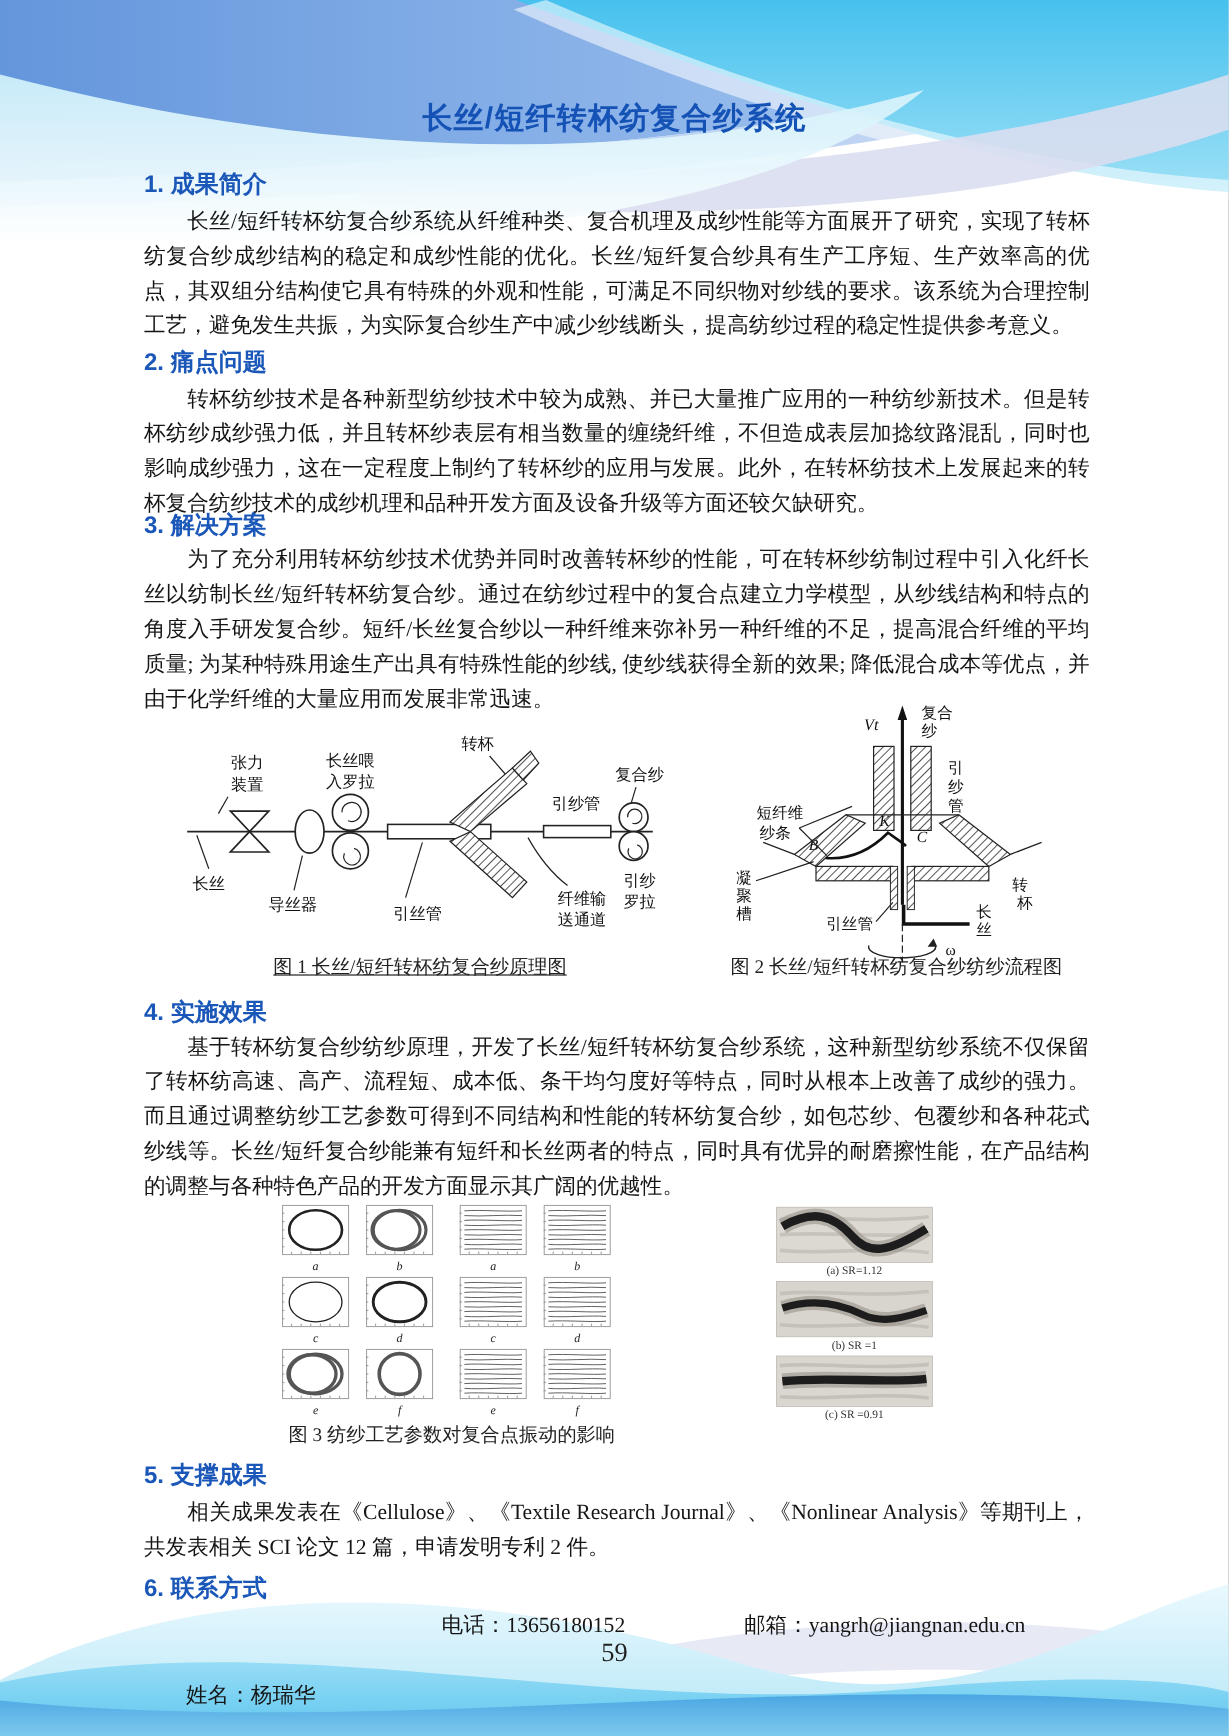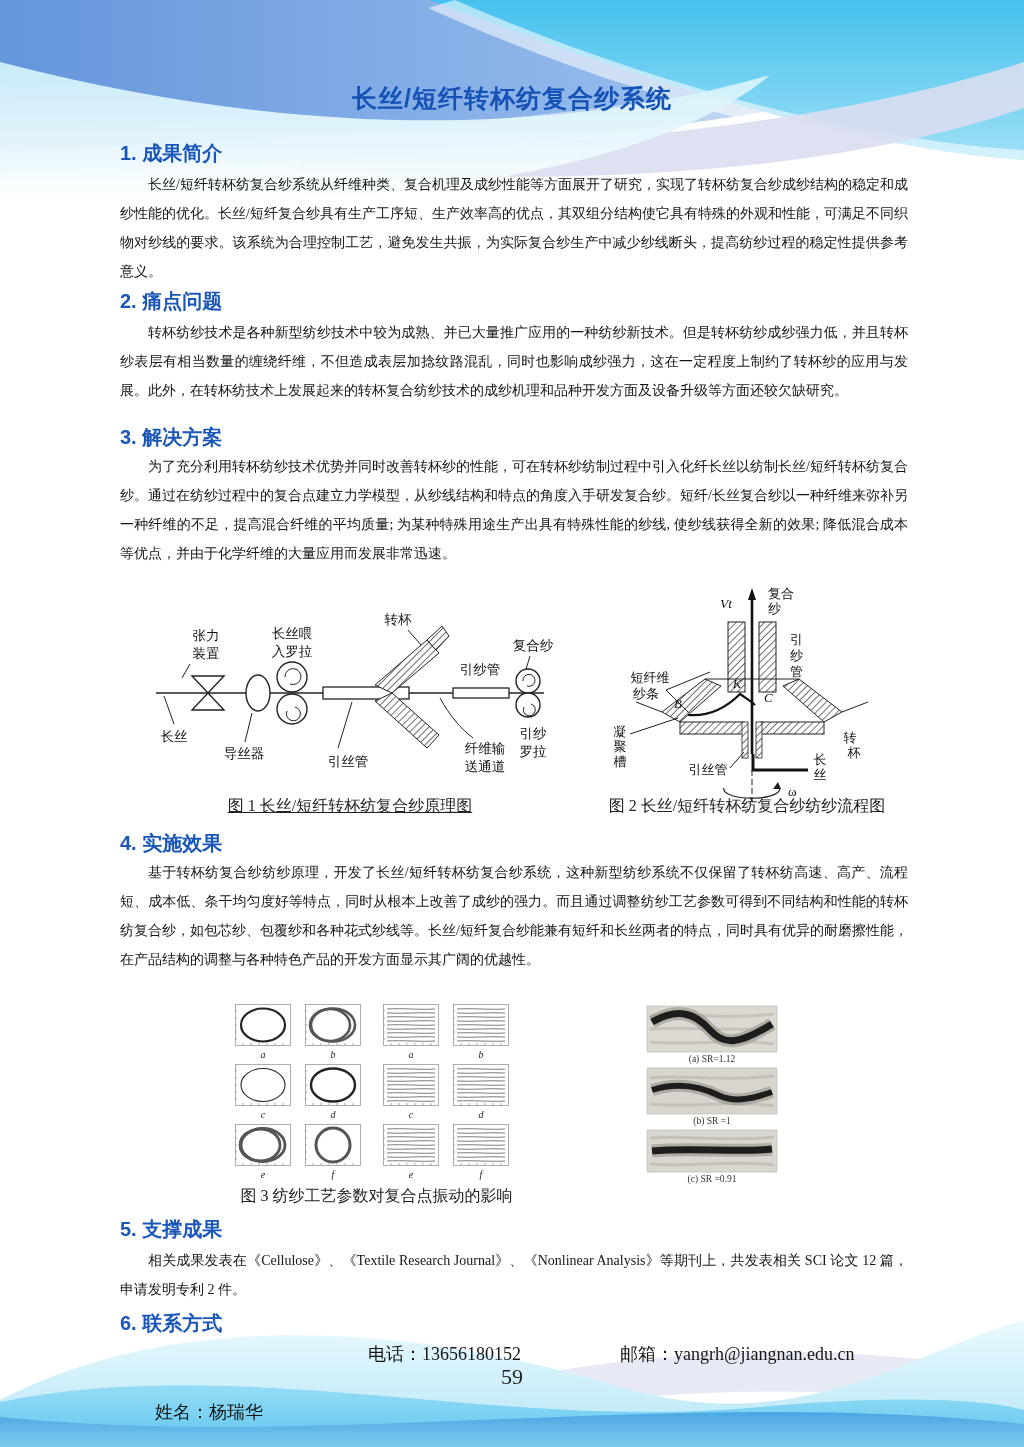--- a/index.html
+++ b/index.html
@@ -16,21 +16,21 @@
     top:82px; left:0; width:1024px; text-align:center;
     font-family:"Liberation Sans","DejaVu Sans",sans-serif;
     font-weight:bold; font-size:25px; color:#1552b6; letter-spacing:1px; z-index:2;
   }
   .sec-h {
     left:120px; width:790px;
     font-family:"Liberation Sans","DejaVu Sans",sans-serif;
     font-weight:bold; font-size:20px; color:#1a57b8; z-index:2;
   }
   .sec-p {
-    left:120px; width:788px; font-size:14px; line-height:29px;
+    left:120px; width:788px; font-size:18px; line-height:29px;
     text-indent:2em; text-align:justify; color:#151515; z-index:2;
   }
   .fig { z-index:2; }
   .fig-cap {
     font-size:16px; color:#222; text-align:center; z-index:2;
   }
   .contact-item { font-size:18px; color:#151515; z-index:3; }
   .page-num { top:1364px; left:0; width:1024px; text-align:center; font-size:22px; color:#222; z-index:3; }
   svg text { font-family:"Liberation Serif","DejaVu Serif",serif; }
   .flab { font-size:13.5px; fill:#111; }

